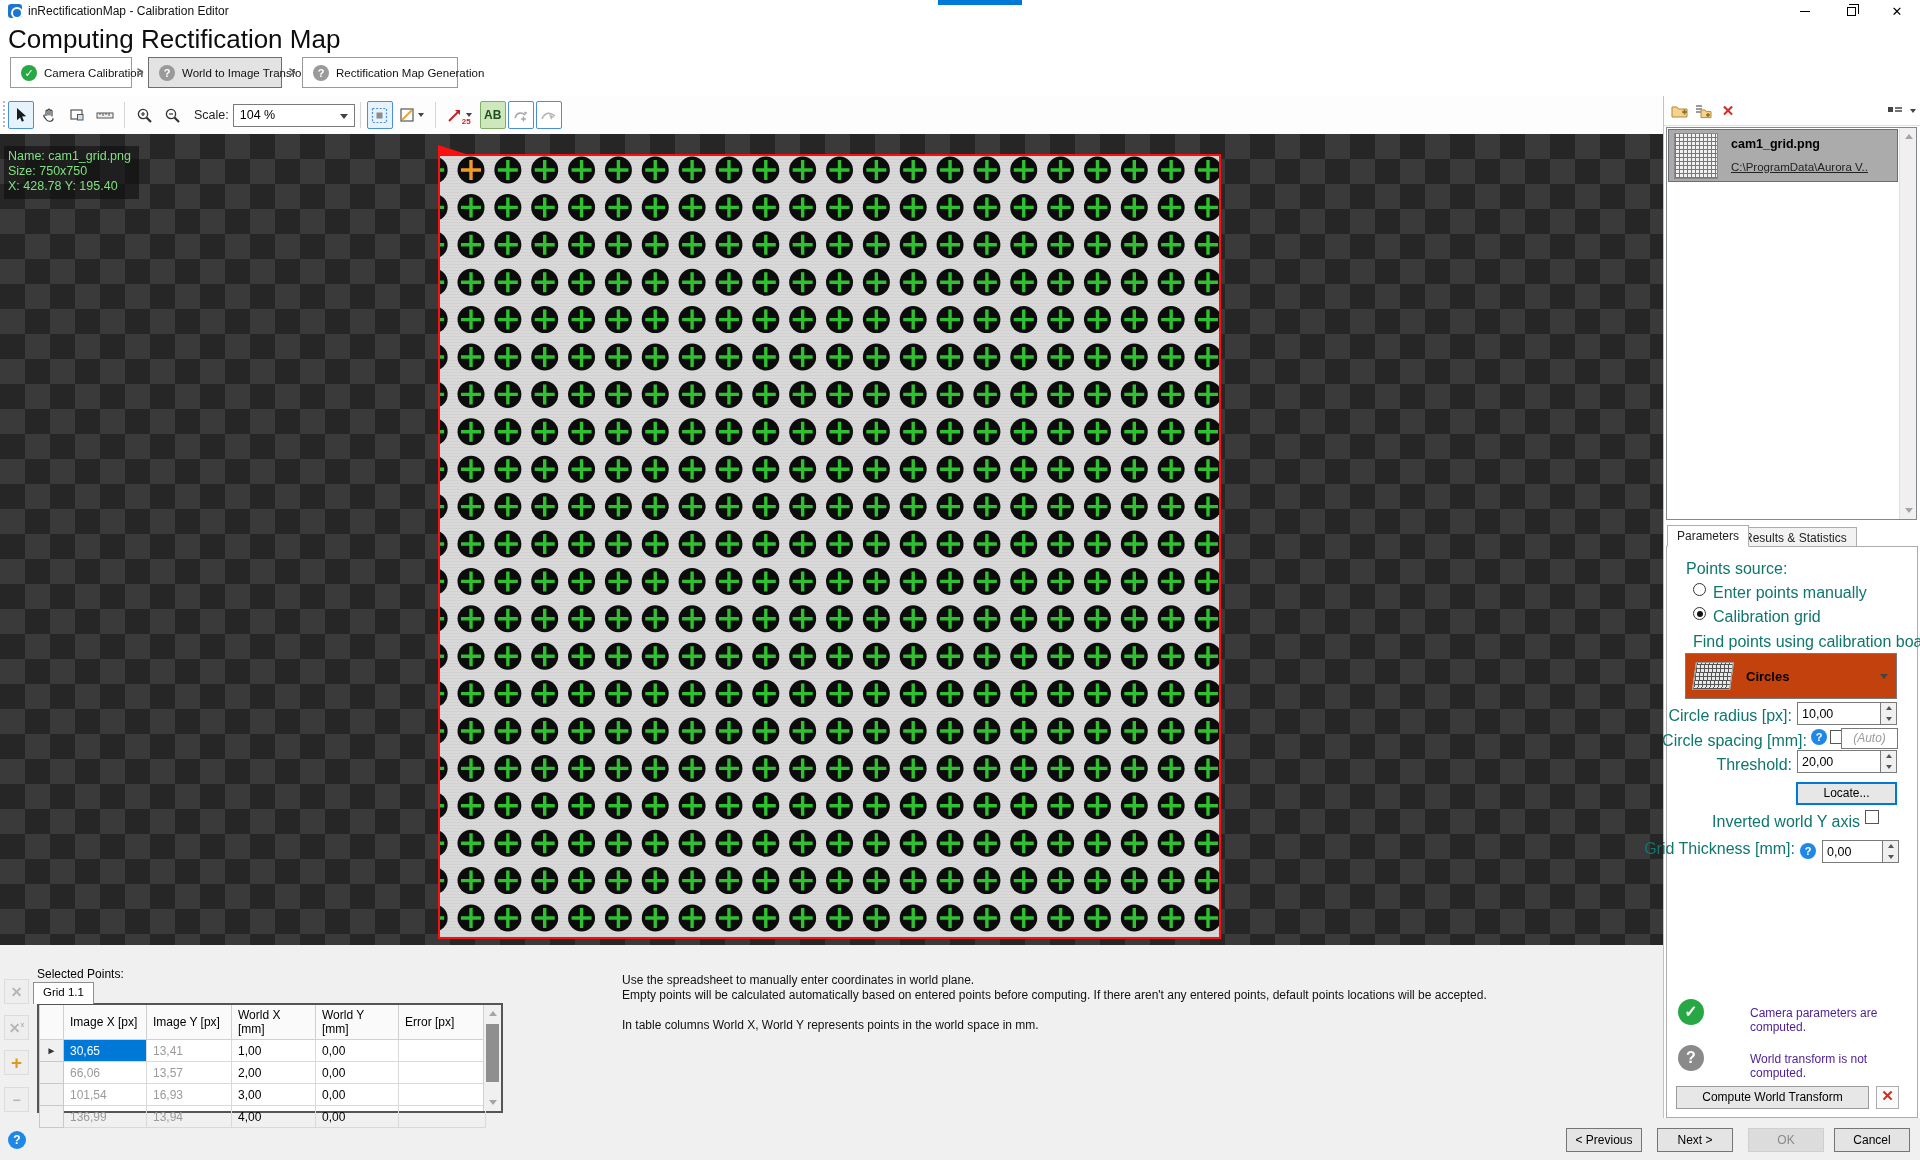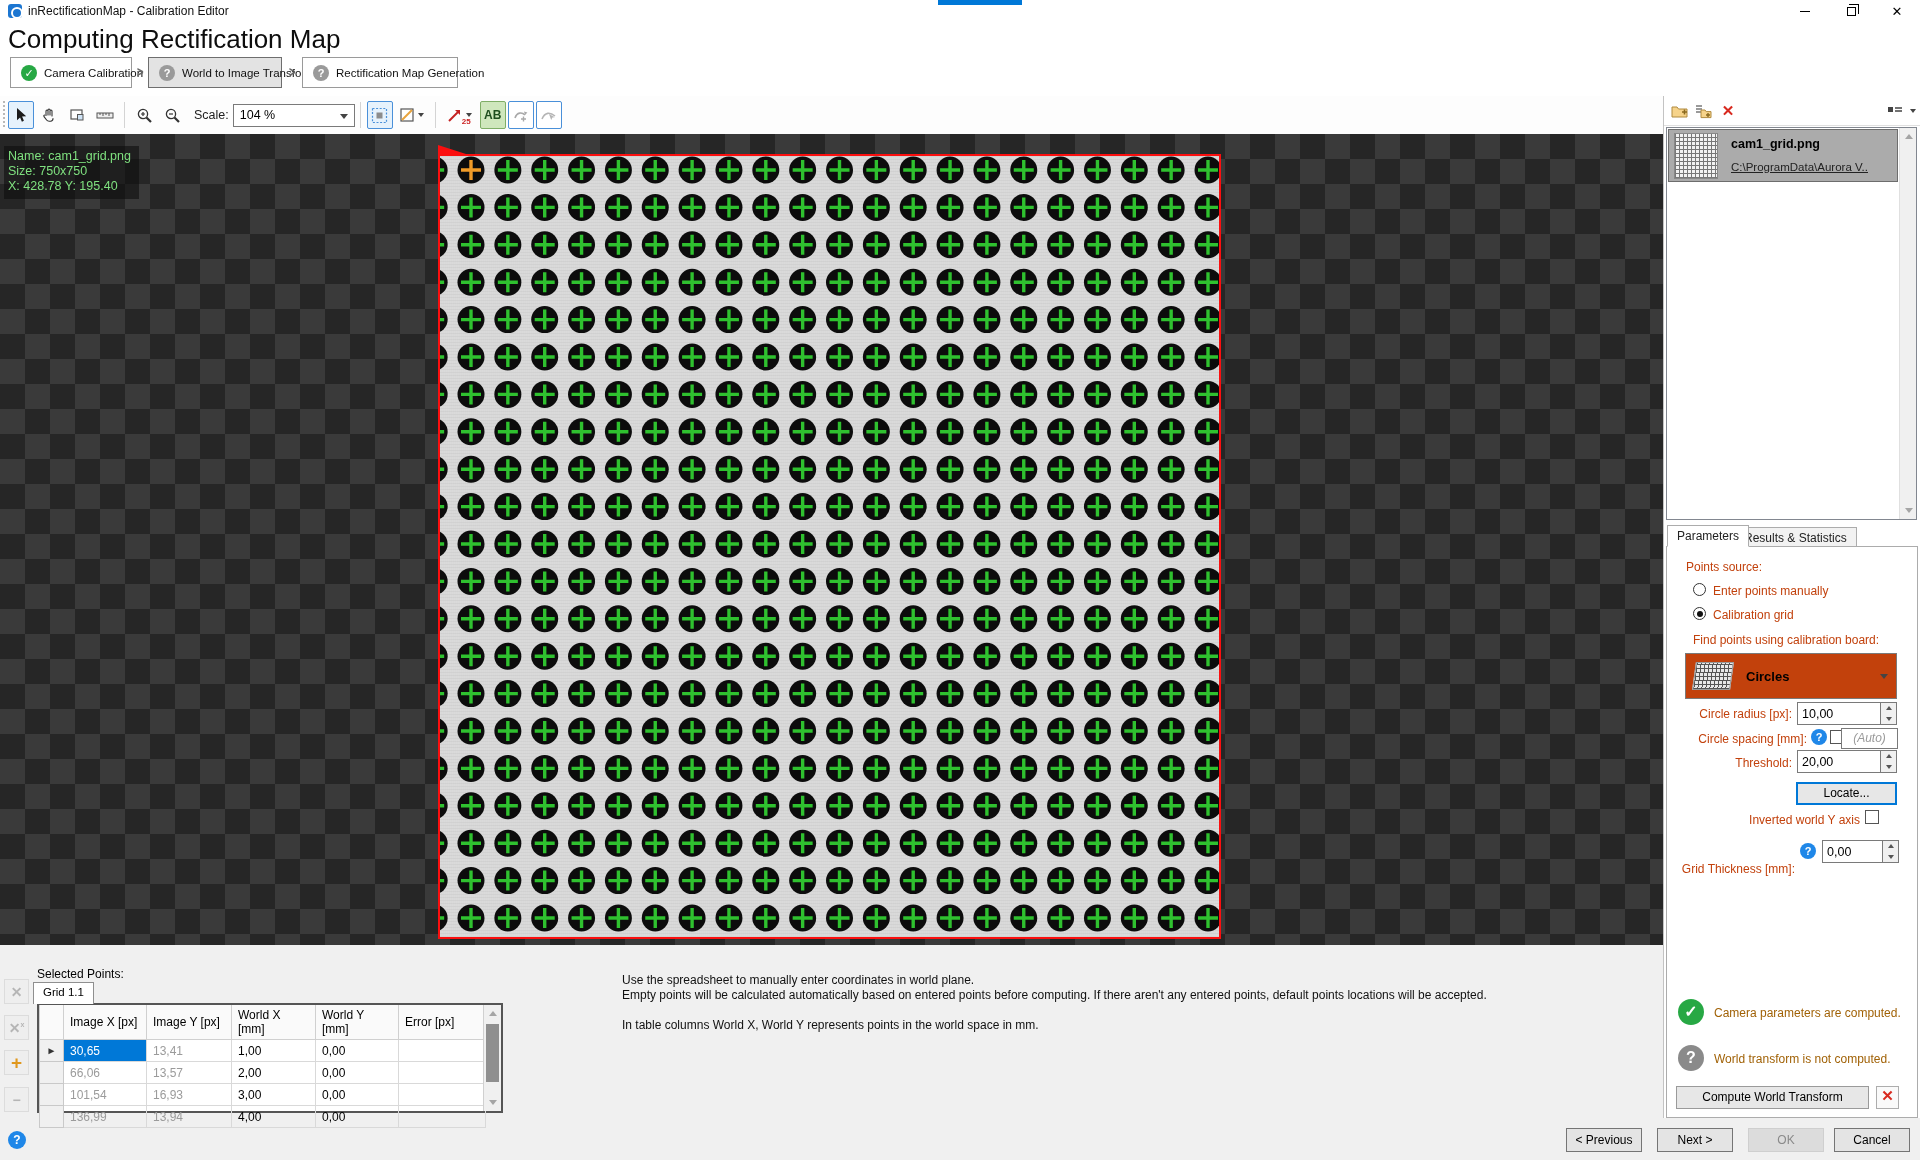--- a/index.html
+++ b/index.html
@@ -85,21 +85,21 @@
   .vscroll .up, .vscroll .down { position:absolute; left:0; width:17px; height:17px; display:flex; align-items:center; justify-content:center; }
   .vscroll .up { top:0; } .vscroll .down { bottom:0; }
   .tri-u { width:0; height:0; border-left:4px solid transparent; border-right:4px solid transparent; border-bottom:5px solid #a5a5a5; }
   .tri-d { width:0; height:0; border-left:4px solid transparent; border-right:4px solid transparent; border-top:5px solid #a5a5a5; }
 
   .rp-tab { position:absolute; border:1px solid #acacac; font-size:12px; padding:3px 9px; background:#f2f2f2; color:#222; }
   #tab-parameters { left:3px; top:429px; background:#fff; border-bottom-color:#fff; z-index:2; height:22px; }
   #tab-results { left:70px; top:431px; height:20px; }
   #rp-content { position:absolute; left:2px; top:450px; width:252px; height:572px; border:1px solid #acacac; background:#fff; }
 
-  .plabel { position:absolute; font-size:12px; color:#c2410c; white-space:nowrap; }
+  .plabel { position:absolute; font-size:16px; color:#0f766e; white-space:nowrap; }
   .radio { position:absolute; width:13px; height:13px; border:1px solid #333; border-radius:50%; background:#fff; }
   .radio.checked::before { content:""; position:absolute; left:2.5px; top:2.5px; width:6px; height:6px; border-radius:50%; background:#111; }
   .checkbox { position:absolute; width:14px; height:14px; border:1px solid #555; background:#fff; }
 
   #board-combo { position:absolute; left:18px; top:106px; width:212px; height:46px; border:1px solid #7a7a7a; background:#c2410c; display:flex; align-items:center; }
   #board-thumb { width:38px; height:28px; margin-left:8px; background:#e8e8e8; border:1px solid #999;
     background-image:repeating-linear-gradient(0deg,#555 0 1px, transparent 1px 4px), repeating-linear-gradient(90deg,#555 0 1px, transparent 1px 4px);
     transform:skewX(-8deg); }
   #board-combo .val { margin-left:14px; font-weight:bold; font-size:13px; }
   #board-combo .caret { position:absolute; right:8px; }
@@ -109,21 +109,21 @@
   .spin-btns { width:17px; height:23px; border:1px solid #7a7a7a; display:flex; flex-direction:column; background:#f0f0f0; }
   .spin-btns div { flex:1; display:flex; align-items:center; justify-content:center; }
   .spin-btns .tri-u { border-bottom-color:#555; border-left-width:3px; border-right-width:3px; border-bottom-width:4px; }
   .spin-btns .tri-d { border-top-color:#555; border-left-width:3px; border-right-width:3px; border-top-width:4px; }
   .helpdot { position:absolute; width:16px; height:16px; border-radius:50%; background:#1f87e8; color:#fff; font-size:11px; font-weight:bold; text-align:center; line-height:16px; }
   #auto-field { position:absolute; left:174px; top:181px; width:57px; height:21px; border:1px solid #7a7a7a; background:#fff; color:#9a9a9a; font-style:italic; text-align:center; line-height:19px; font-size:12px; }
   #locate-btn { position:absolute; left:129px; top:235px; width:101px; height:23px; background:#e7e7e7; border:1px solid #0078d7; box-shadow:inset 0 0 0 1px #0078d7; font-size:12px; text-align:center; line-height:21px; }
   .status-icon { position:absolute; width:26px; height:26px; border-radius:50%; color:#fff; text-align:center; line-height:26px; font-size:16px; font-weight:bold; }
   .status-icon.ok { background:#27a844; }
   .status-icon.unknown { background:#8a8a8a; }
-  .status-text { position:absolute; font-size:12px; color:#a16207; }
+  .status-text { position:absolute; font-size:12px; color:#4c1d95;margin-left:36px; }
   #compute-btn { position:absolute; left:9px; top:539px; width:193px; height:23px; background:#e7e7e7; border:1px solid #9a9a9a; text-align:center; line-height:21px; font-size:12px; }
   #compute-x { position:absolute; left:209px; top:539px; width:23px; height:23px; background:#fafafa; border:1px solid #adadad; text-align:center; line-height:21px; }
 
   
   #bottom-panel { position:absolute; left:0; top:945px; width:1663px; height:215px; background:#f0f0f0; }
   #sel-points-label { position:absolute; left:37px; top:22px; font-size:12px; }
   .side-btn { position:absolute; left:4px; width:25px; height:25px; background:#eeeeee; border:1px solid #dcdcdc; display:flex; align-items:center; justify-content:center; font-size:14px; font-weight:bold; }
   .side-btn.disabled { color:#b5b5b5; }
   .side-btn.plus { color:#e0981e; font-size:19px; }
   #grid-tab { position:absolute; left:33px; top:37px; height:22px; padding:3px 9px; background:#fff; border:1px solid #8f8f8f; border-bottom:none; z-index:2; font-size:11.5px; }
@@ -1300,21 +1300,21 @@
             <span class="tri-d"></span>
           </div>
         </div>
     </div>
 
     <div id="locate-btn">Locate...</div>
 
     <div class="plabel" style="right:57px;top:266px;">Inverted world Y axis</div>
     <div class="checkbox" style="left:198px;top:263px;"></div>
 
-    <div class="plabel" style="right:122px;top:315px;text-align:right;">Grid Thickness [mm]:</div>
+    <div class="plabel" style="right:122px;top:293px;text-align:right;">Grid Thickness [mm]:</div>
     <div class="helpdot" style="left:133px;top:296px;">?</div>
     <div class="spinner" style="left:155px;top:293px;width:77px;">
       <input readonly="" value="0,00" style="">
       <div class="spin-btns">
           <div>
             <span class="tri-u"></span>
           </div>
           <div>
             <span class="tri-d"></span>
           </div>

